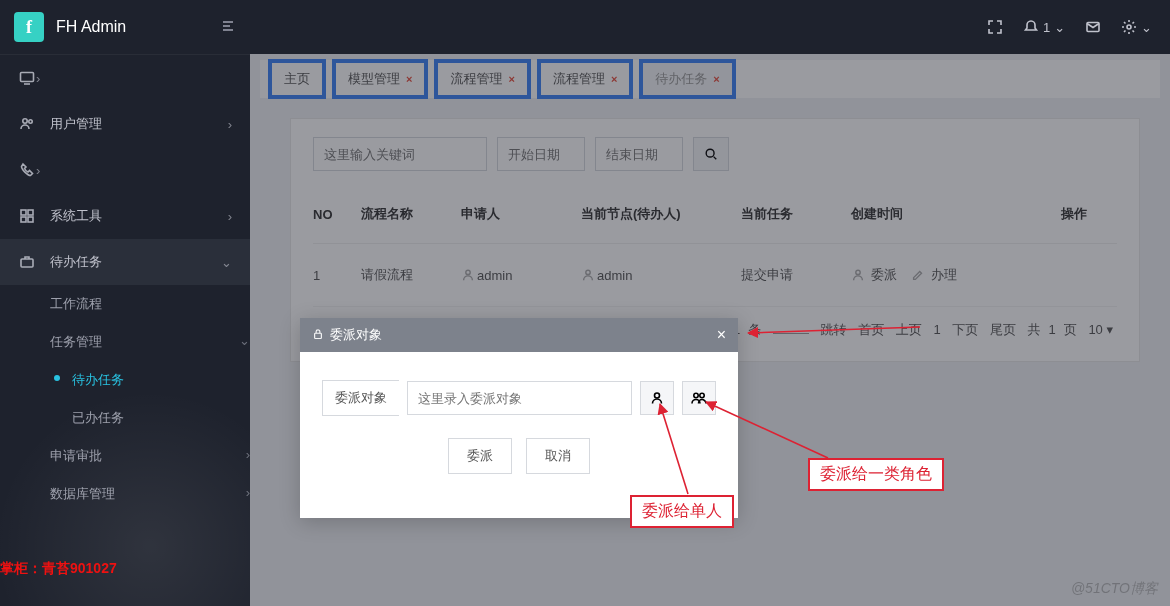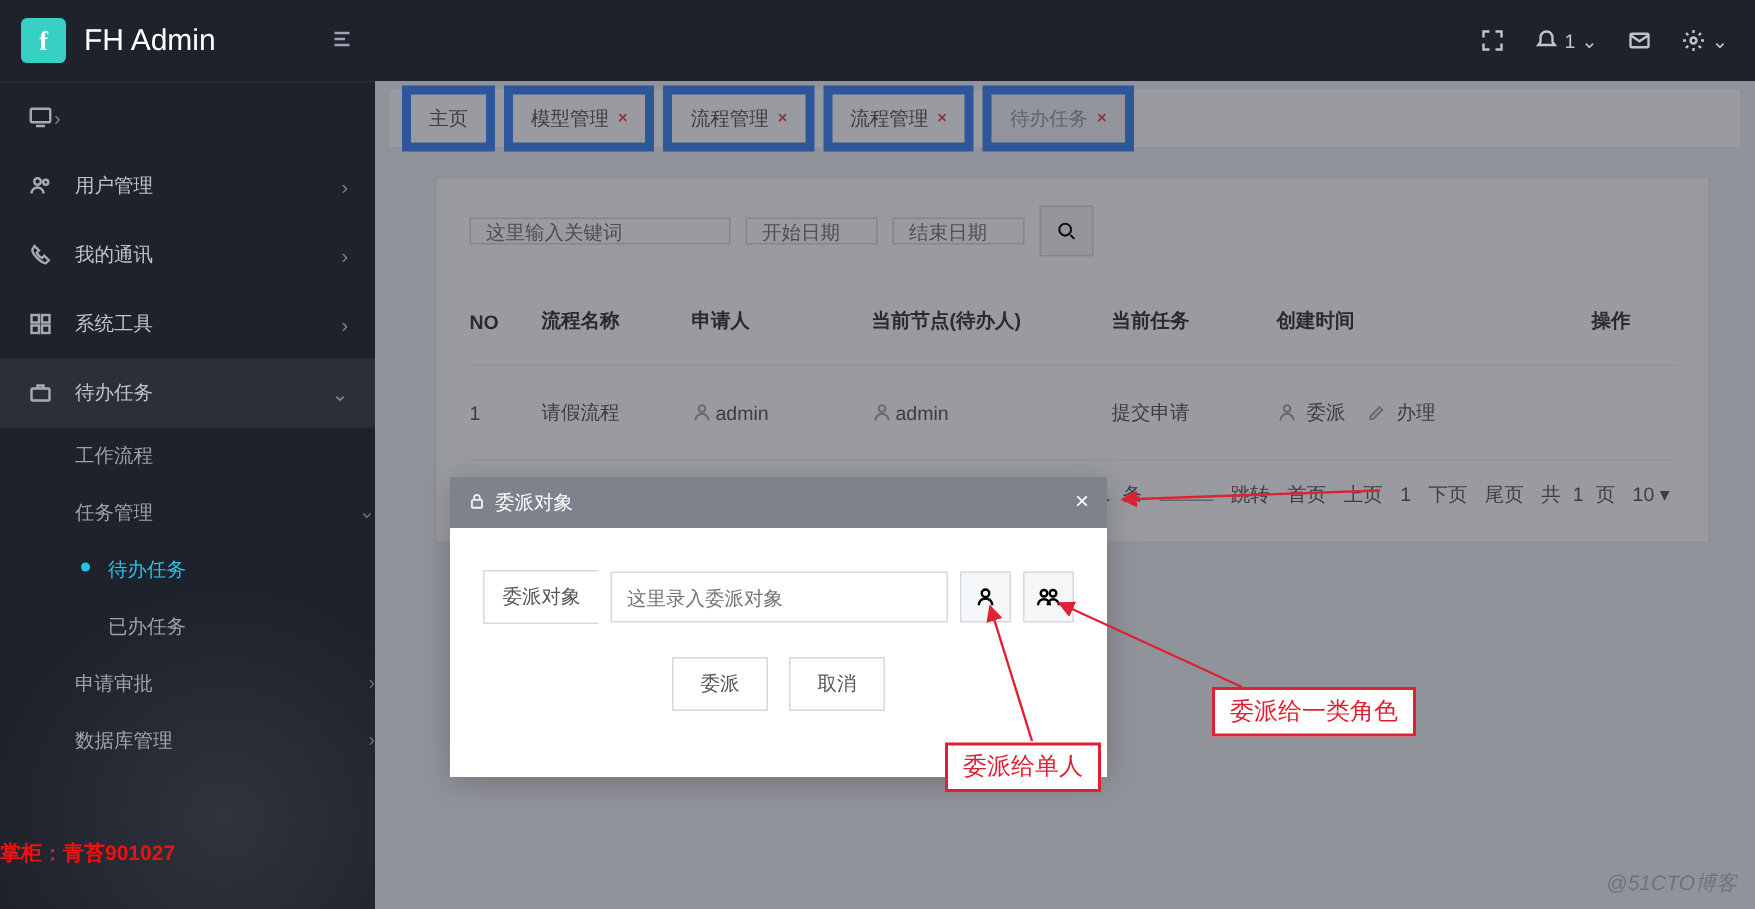--- a/index.html
+++ b/index.html
@@ -2,48 +2,48 @@
 <html><head>
 <meta charset="utf-8">
 <style>
 * { box-sizing: border-box; margin: 0; padding: 0; }
 body { font-family: "Microsoft YaHei", Arial, sans-serif; font-size: 13px; color: #333; overflow: hidden; width: 1170px; height: 606px; background: #eef1f5; position: relative; }
 
 
 .sidebar { position: absolute; left: 0; top: 0; width: 250px; height: 606px; background: #1e222d; color: #a0a3b1; }
 .brand { display: flex; align-items: center; padding: 12px 14px; border-bottom: 1px solid rgba(255,255,255,0.05); }
 .brand-logo { width: 30px; height: 30px; background: #36d1c4; color: #fff; border-radius: 4px; display: flex; align-items: center; justify-content: center; font-weight: bold; font-family: Georgia, serif; font-size: 18px; }
-.brand-name { color: #fff; margin-left: 12px; font-size: 20px; }
+.brand-name { color: #fff; margin-left: 12px; font-size: 16px; }
 .brand-toggle { margin-left: auto; color: #a0a3b1; cursor: pointer; }
 .nav-item { display: flex; align-items: center; padding: 14px 18px; cursor: pointer; color: #c0c2cc; }
 .nav-item.active { background: #2a2f3a; }
 .nav-item .icon { width: 18px; height: 18px; display: flex; align-items: center; justify-content: center; opacity: .85; }
 .nav-item .label { margin-left: 14px; flex: 1; }
 .nav-item .chev { opacity: .6; }
 .nav-sub { padding-left: 50px; }
 .nav-sub .sub { padding: 10px 0; color: #9da0ac; cursor: pointer; }
 .nav-sub .sub.active { color: #29c2e1; position: relative; }
 .nav-sub .sub.active::before { content: ""; position: absolute; left: -18px; top: 14px; width: 6px; height: 6px; border-radius: 50%; background: #29c2e1; }
 .sidebar-bg { position: absolute; left: 0; bottom: 0; width: 250px; height: 300px; background: radial-gradient(circle at 60% 80%, rgba(255,255,255,0.08) 0, transparent 55%); pointer-events: none; }
 .footer-tag { position: absolute; left: 0; bottom: 28px; color: #e11; font-size: 14px; font-weight: bold; }
 
 
 .topbar { position: absolute; left: 250px; right: 0; top: 0; height: 54px; background: #1e222d; display: flex; align-items: center; justify-content: flex-end; padding: 0 18px; gap: 20px; color: #c0c2cc; }
 .tb-icon { cursor: pointer; display: flex; align-items: center; gap: 4px; }
 
 
 .tabs { position: absolute; left: 260px; right: 10px; top: 60px; height: 38px; background: #fff; display: flex; align-items: center; padding: 6px 8px; gap: 6px; }
-.tab { padding: 7px 12px; border: 6px solid #3b82f6; display: flex; align-items: center; gap: 6px; cursor: pointer; font-size: 13px; color: #555; }
+.tab { padding: 7px 12px; border: 4px solid #3b82f6; display: flex; align-items: center; gap: 6px; cursor: pointer; font-size: 13px; color: #555; }
 .tab.active { background: #f2f4f7; color: #999; }
 .tab .close { color: #e74c3c; font-weight: bold; font-size: 11px; cursor: pointer; }
 
 
 .panel { position: absolute; left: 290px; right: 30px; top: 118px; background: #fff; border: 1px solid #e8e8e8; padding: 18px 22px; }
 .filter-row { display: flex; gap: 10px; align-items: center; margin-bottom: 28px; }
-.filter-row input[type=text] { height: 18px; border: 1px solid #d6d9de; padding: 0 10px; font-size: 13px; color: #555; }
+.filter-row input[type=text] { height: 34px; border: 1px solid #d6d9de; padding: 0 10px; font-size: 13px; color: #555; }
 .kw { width: 174px; }
 .date { width: 88px; }
 .search-btn { width: 36px; height: 34px; border: 1px solid #d6d9de; background: #f5f6f8; cursor: pointer; display: flex; align-items: center; justify-content: center; }
 
 .thead, .trow { display: grid; grid-template-columns: 48px 100px 120px 160px 110px 210px 1fr; align-items: center; }
 .thead { color: #333; font-weight: 600; padding: 6px 0 20px 0; border-bottom: 1px solid #eee; }
 .trow { padding: 22px 0; color: #555; border-bottom: 1px solid #f3f3f3; }
 .uicon { display: inline-block; width: 14px; height: 14px; vertical-align: -2px; opacity: .5; margin-right: 2px; }
 .ops { display: flex; gap: 14px; }
 .ops span { display: flex; align-items: center; gap: 4px; cursor: pointer; }
@@ -107,21 +107,20 @@
       </span>
     <span class="label">用户管理</span>
     <span class="chev">›</span>
   </div>
   <div class="nav-item">
     <span class="icon">
         <svg width="16" height="16" viewBox="0 0 16 16">
           <path class="sv" d="M4 2l3 3-1.5 1.5c.8 1.6 2 2.8 3.5 3.5L10.5 8.5l3 3-2 2c-3 0-9-6-9-9l1.5-2.5z"></path>
         </svg>
       </span>
-    <span class="label">我的通讯</span>
     <span class="chev">›</span>
   </div>
   <div class="nav-item">
     <span class="icon">
         <svg width="16" height="16" viewBox="0 0 16 16">
           <rect class="sv" x="2" y="2" width="5" height="5"></rect>
           <rect class="sv" x="9" y="2" width="5" height="5"></rect>
           <rect class="sv" x="2" y="9" width="5" height="5"></rect>
           <rect class="sv" x="9" y="9" width="5" height="5"></rect>
         </svg>

